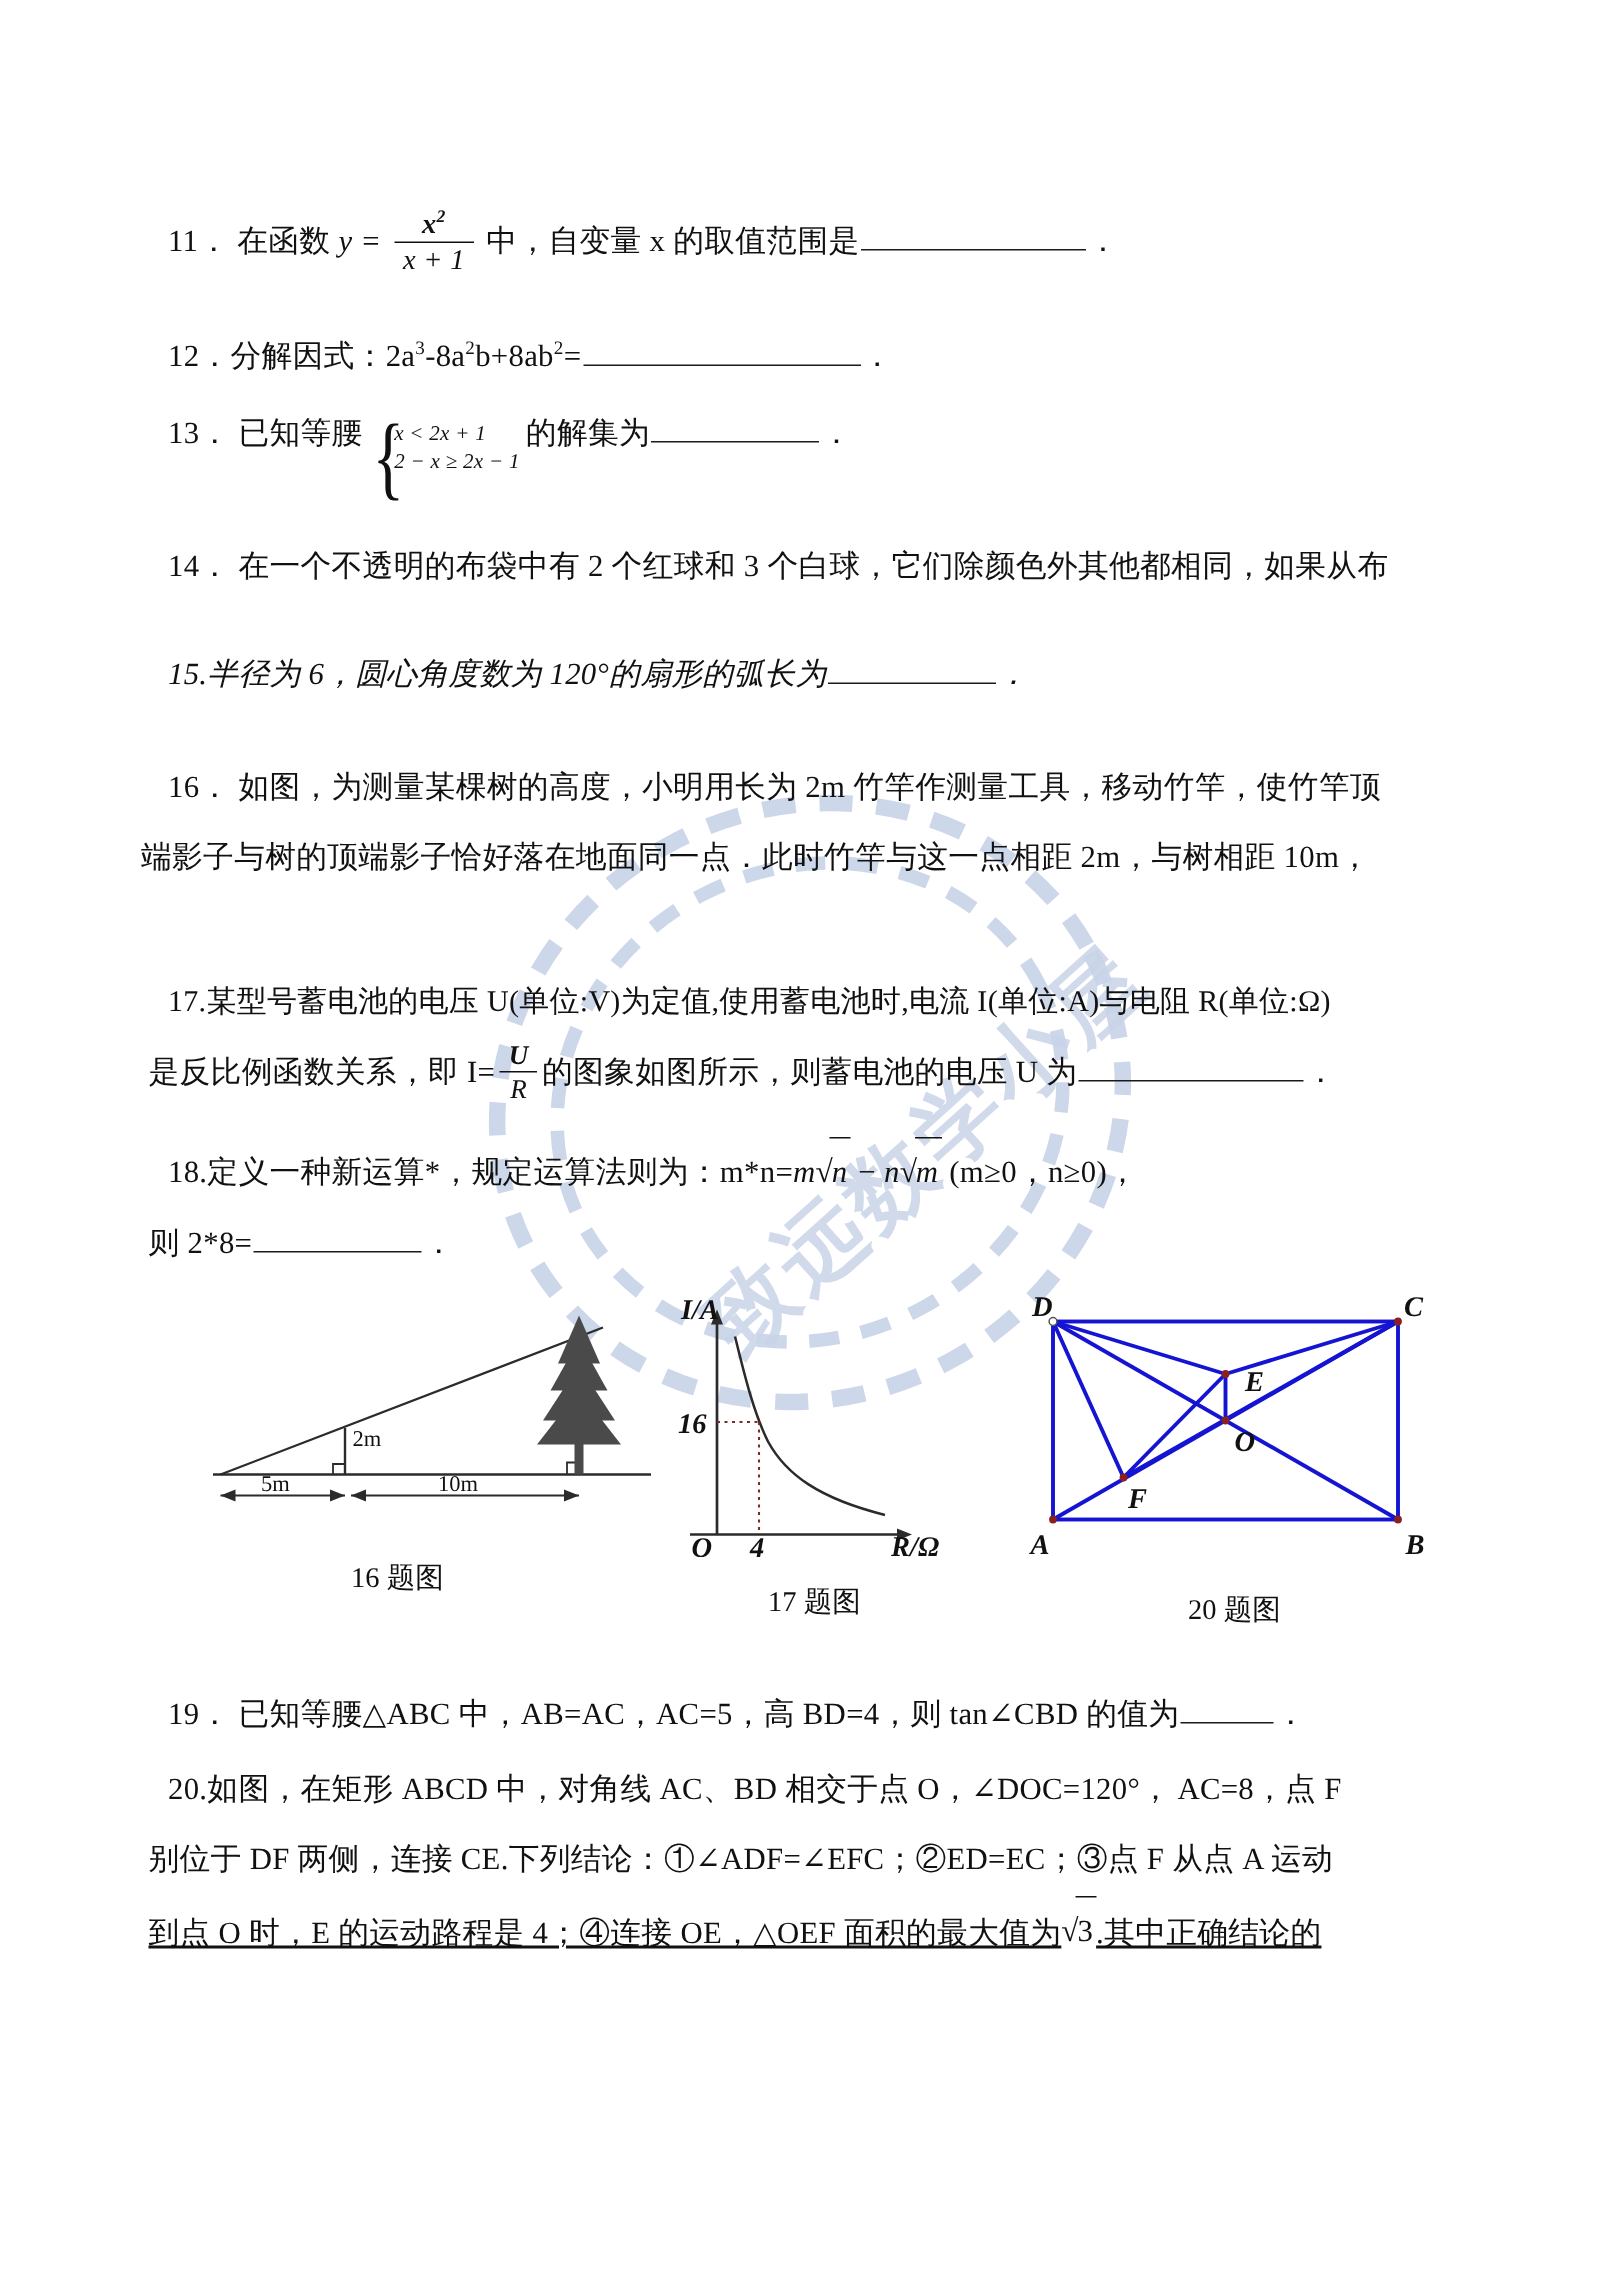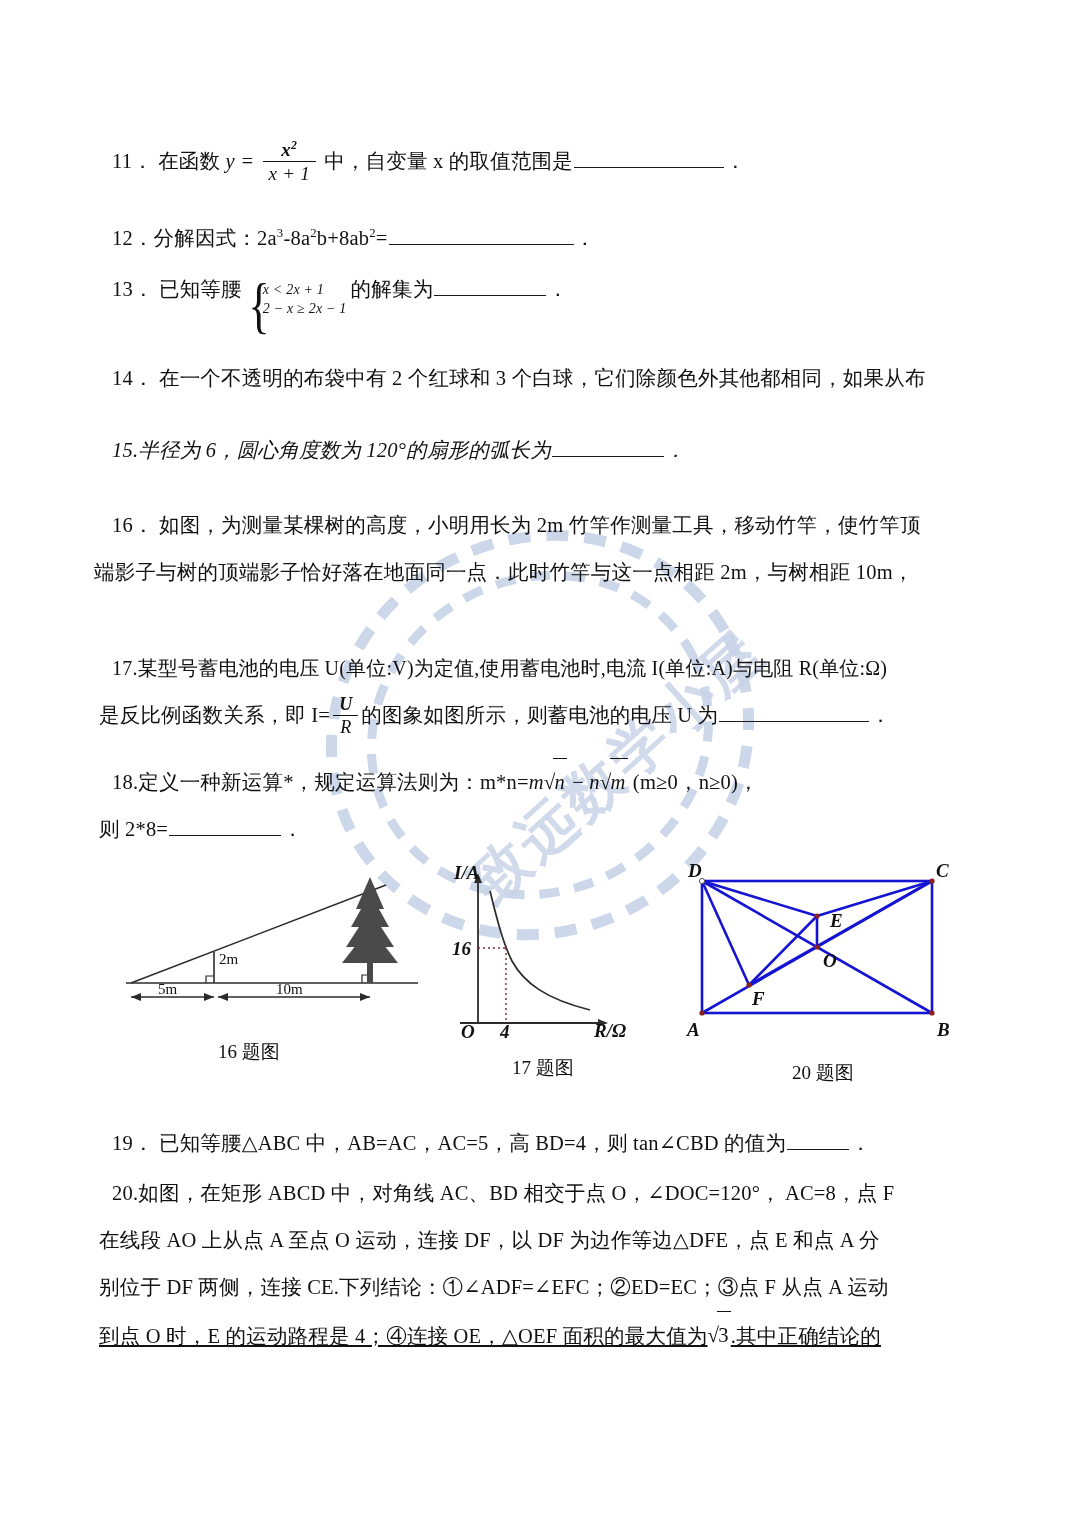--- a/index.html
+++ b/index.html
@@ -237,35 +237,32 @@
       <span class="num">19．</span>
       <span>已知等腰△ABC 中，AB=AC，AC=5，高 BD=4，则 tan∠CBD 的值为</span><span class="blank b-xs"></span><span>．</span>
     </span>
   </div>
 
   <div class="q" style="top:1170px;">
     <span class="ln">
       <span class="num">20.</span><span>如图，在矩形 ABCD 中，对角线 AC、BD 相交于点 O，∠DOC=120°，  AC=8，点 F</span>
     </span>
     <span class="ln" style="margin-left:-13px;">
-      <span>在线段 AO 上从点 A 至点 O 运动，连接 DF，以 DF 为边作等边△DFE，点 E 和点 A 分</span>
-    </span>
-    <span class="ln" style="margin-left:-13px;">
       <span>别位于 DF 两侧，连接 CE.下列结论：①∠ADF=∠EFC；②ED=EC；③点 F 从点 A 运动</span>
     </span>
     <span class="ln" style="margin-left:-13px;text-decoration:underline;">
       <span>到点 O 时，E 的运动路程是 4；④连接 OE，△OEF 面积的最大值为</span><span class="rad up"><span class="sign">√</span><span class="body" style="font-style:normal;">3</span></span><span>.其中正确结论的</span>
     </span>
   </div>
 
 </div>
 
 <div id="figures">
 
-  <div class="fig" style="left:118px; top:0;">
+  <div class="fig" style="left:134px; top:0;">
     <svg width="310" height="180" viewBox="0 0 310 180" xmlns="http://www.w3.org/2000/svg">
 
       <line x1="8" y1="128" x2="300" y2="128" class="stroke-k" stroke-width="1.6"></line>
 
       <line x1="13" y1="128" x2="268" y2="30" class="stroke-k" stroke-width="1.5"></line>
 
       <line x1="96" y1="128" x2="96" y2="97" class="stroke-k" stroke-width="1.6"></line>
 
       <path d="M88 128 L88 121 L96 121" class="stroke-k" stroke-width="1.2"></path>
 

